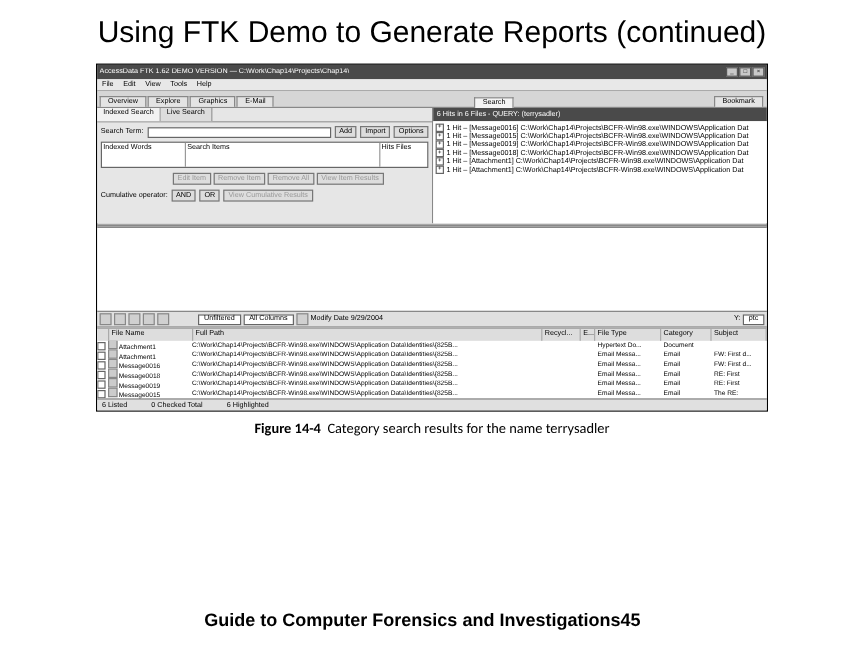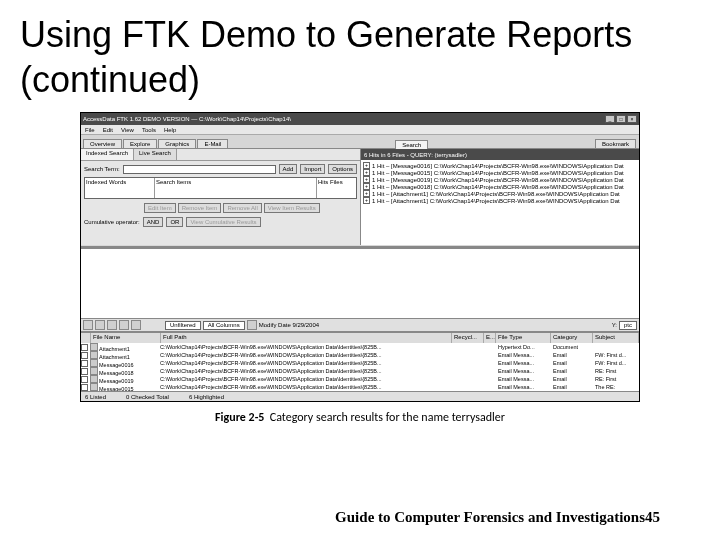--- a/index.html
+++ b/index.html
@@ -1,18 +1,18 @@
 <!DOCTYPE html>
 <html><head>
 <meta charset="utf-8">
 <style>
   * { box-sizing: border-box; margin: 0; padding: 0; }
   body { width: 720px; height: 540px; background: #fff; font-family: Arial, sans-serif; position: relative; }
   .slide { padding: 8px 20px; }
-  .title { font-size: 36px; font-weight: normal; margin-top: 4px; margin-bottom: 10px; line-height: 1.25; }
+  .title { font-size: 25px; font-weight: normal; text-align: center; margin-top: 4px; margin-bottom: 10px; line-height: 1.25; }
   .app-window { width: 560px; margin: 0 auto; border: 1px solid #000; background: #d8d8d8; font-size: 6px; font-family: Tahoma, sans-serif; position: relative; }
   .titlebar { background: #4a4a4a; color: #fff; height: 12px; display: flex; align-items: center; padding: 0 2px; justify-content: space-between; }
   .titlebar-text { font-size: 6px; white-space: nowrap; overflow: hidden; }
   .titlebar-btns { display: flex; gap: 1px; }
   .titlebar-btn { width: 10px; height: 8px; background: #c8c8c8; border: 1px solid #555; font-size: 5px; text-align: center; line-height: 6px; color: #000; }
   .menubar { background: #e8e8e8; height: 10px; display: flex; align-items: center; gap: 8px; padding: 0 4px; border-bottom: 1px solid #aaa; }
   .menu-item { font-size: 6px; }
   .tabstrip { background: #d6d6d6; height: 14px; display: flex; align-items: flex-end; padding: 0 2px; border-bottom: 1px solid #888; }
   .tab { background: #e4e4e4; border: 1px solid #888; border-bottom: none; padding: 1px 6px; font-size: 6px; margin-right: 1px; }
   .tab.active { background: #f4f4f4; position: relative; top: 1px; }
@@ -46,21 +46,21 @@
   .table-head { display: flex; background: #ddd; height: 10px; font-size: 6px; }
   .th { border-right: 1px solid #aaa; padding: 1px 2px; overflow: hidden; white-space: nowrap; }
   .table-body { height: 48px; overflow: hidden; }
   .tr { display: flex; font-size: 5.5px; height: 8px; align-items: center; }
   .td { border-right: 1px solid transparent; padding: 0 2px; overflow: hidden; white-space: nowrap; }
   .cb { width: 7px; height: 7px; border: 1px solid #666; background: #fff; flex: 0 0 7px; }
   .file-icon { width: 8px; height: 8px; background: #ccc; border: 1px solid #888; display: inline-block; margin-right: 1px; }
   .statusbar { background: #e0e0e0; height: 10px; border-top: 1px solid #888; display: flex; font-size: 6px; align-items: center; padding: 0 4px; gap: 20px; }
   .caption-row { text-align: center; margin-top: 8px; font-size: 12px; font-family: Calibri, Arial, sans-serif; }
   .caption-row b { font-weight: bold; }
-  .footer { position: absolute; bottom: 14px; left: 0; right: 0; display: flex; justify-content: flex-end; padding: 0 60px; font-weight: bold; font-size: 15px; font-family: Liberation Serif, serif; }
+  .footer { position: absolute; bottom: 14px; left: 0; right: 16px; display: flex; justify-content: center; padding: 0 60px; font-weight: bold; font-size: 15px; }
   .hr-top { height: 2px; background: #888; margin-top:1px; }
   .bottom-buttons-row { display:flex; gap:2px; padding:2px 2px 2px 60px; }
 </style>
 </head>
 <body>
 
 <div class="slide">
   <h1 class="title">Using FTK Demo to Generate Reports (continued)</h1>
 
   <div class="app-window">
@@ -234,20 +234,20 @@
     </div>
 
     <div class="statusbar">
       <span>6 Listed</span>
       <span>0 Checked Total</span>
       <span>6 Highlighted</span>
     </div>
   </div>
 
   <div class="caption-row">
-    <b>Figure 2-5</b>&nbsp;&nbsp;<span>Category search results for the name terrysadler</span>
+    <b>Figure 14-4</b>&nbsp;&nbsp;<span>Category search results for the name terrysadler</span>
   </div>
 </div>
 
 <div class="footer">
   <span>Guide to Computer Forensics and Investigations</span>
   <span>45</span>
 </div>
 
 </body></html>

